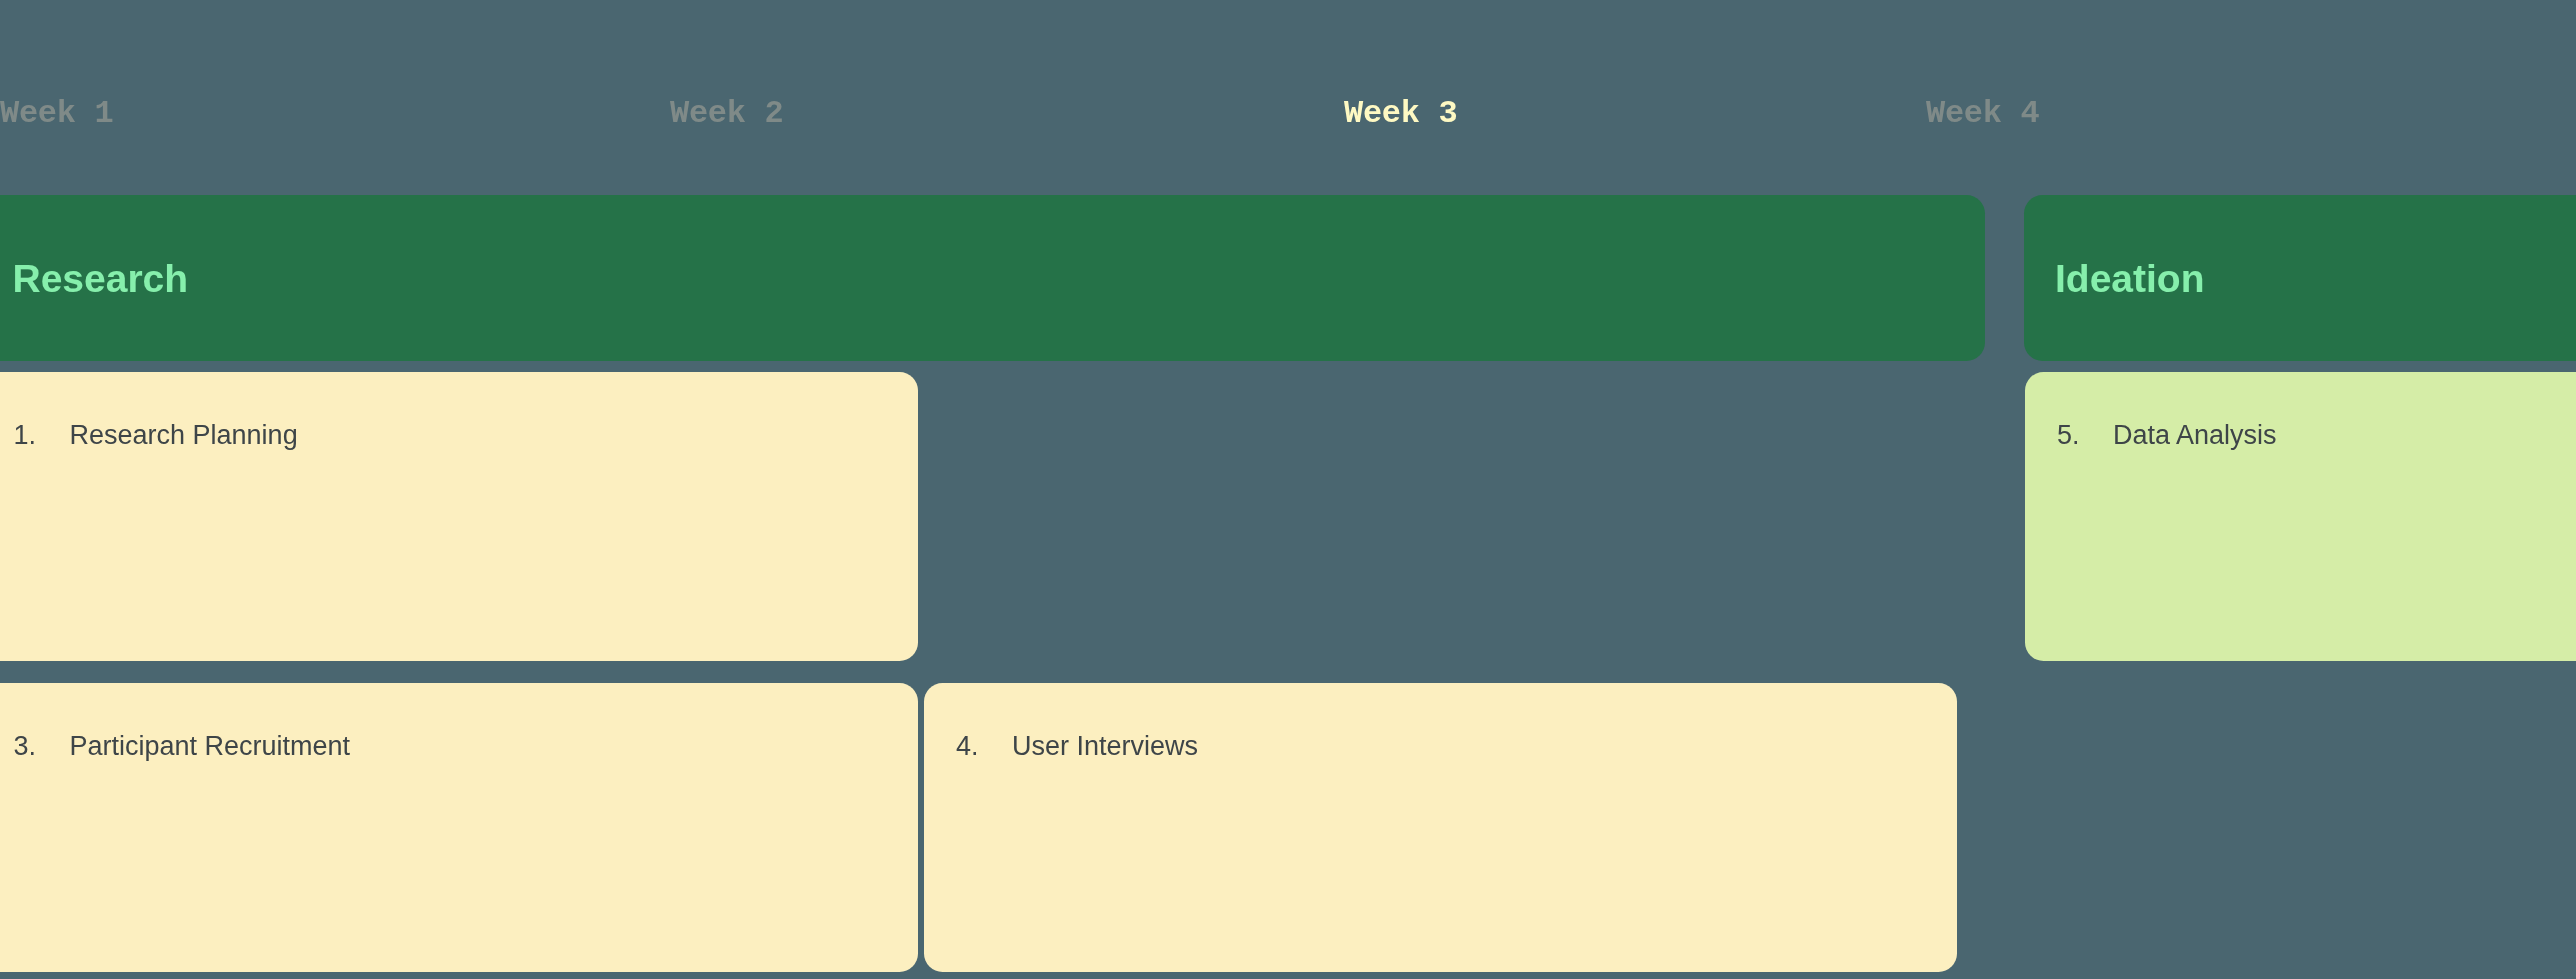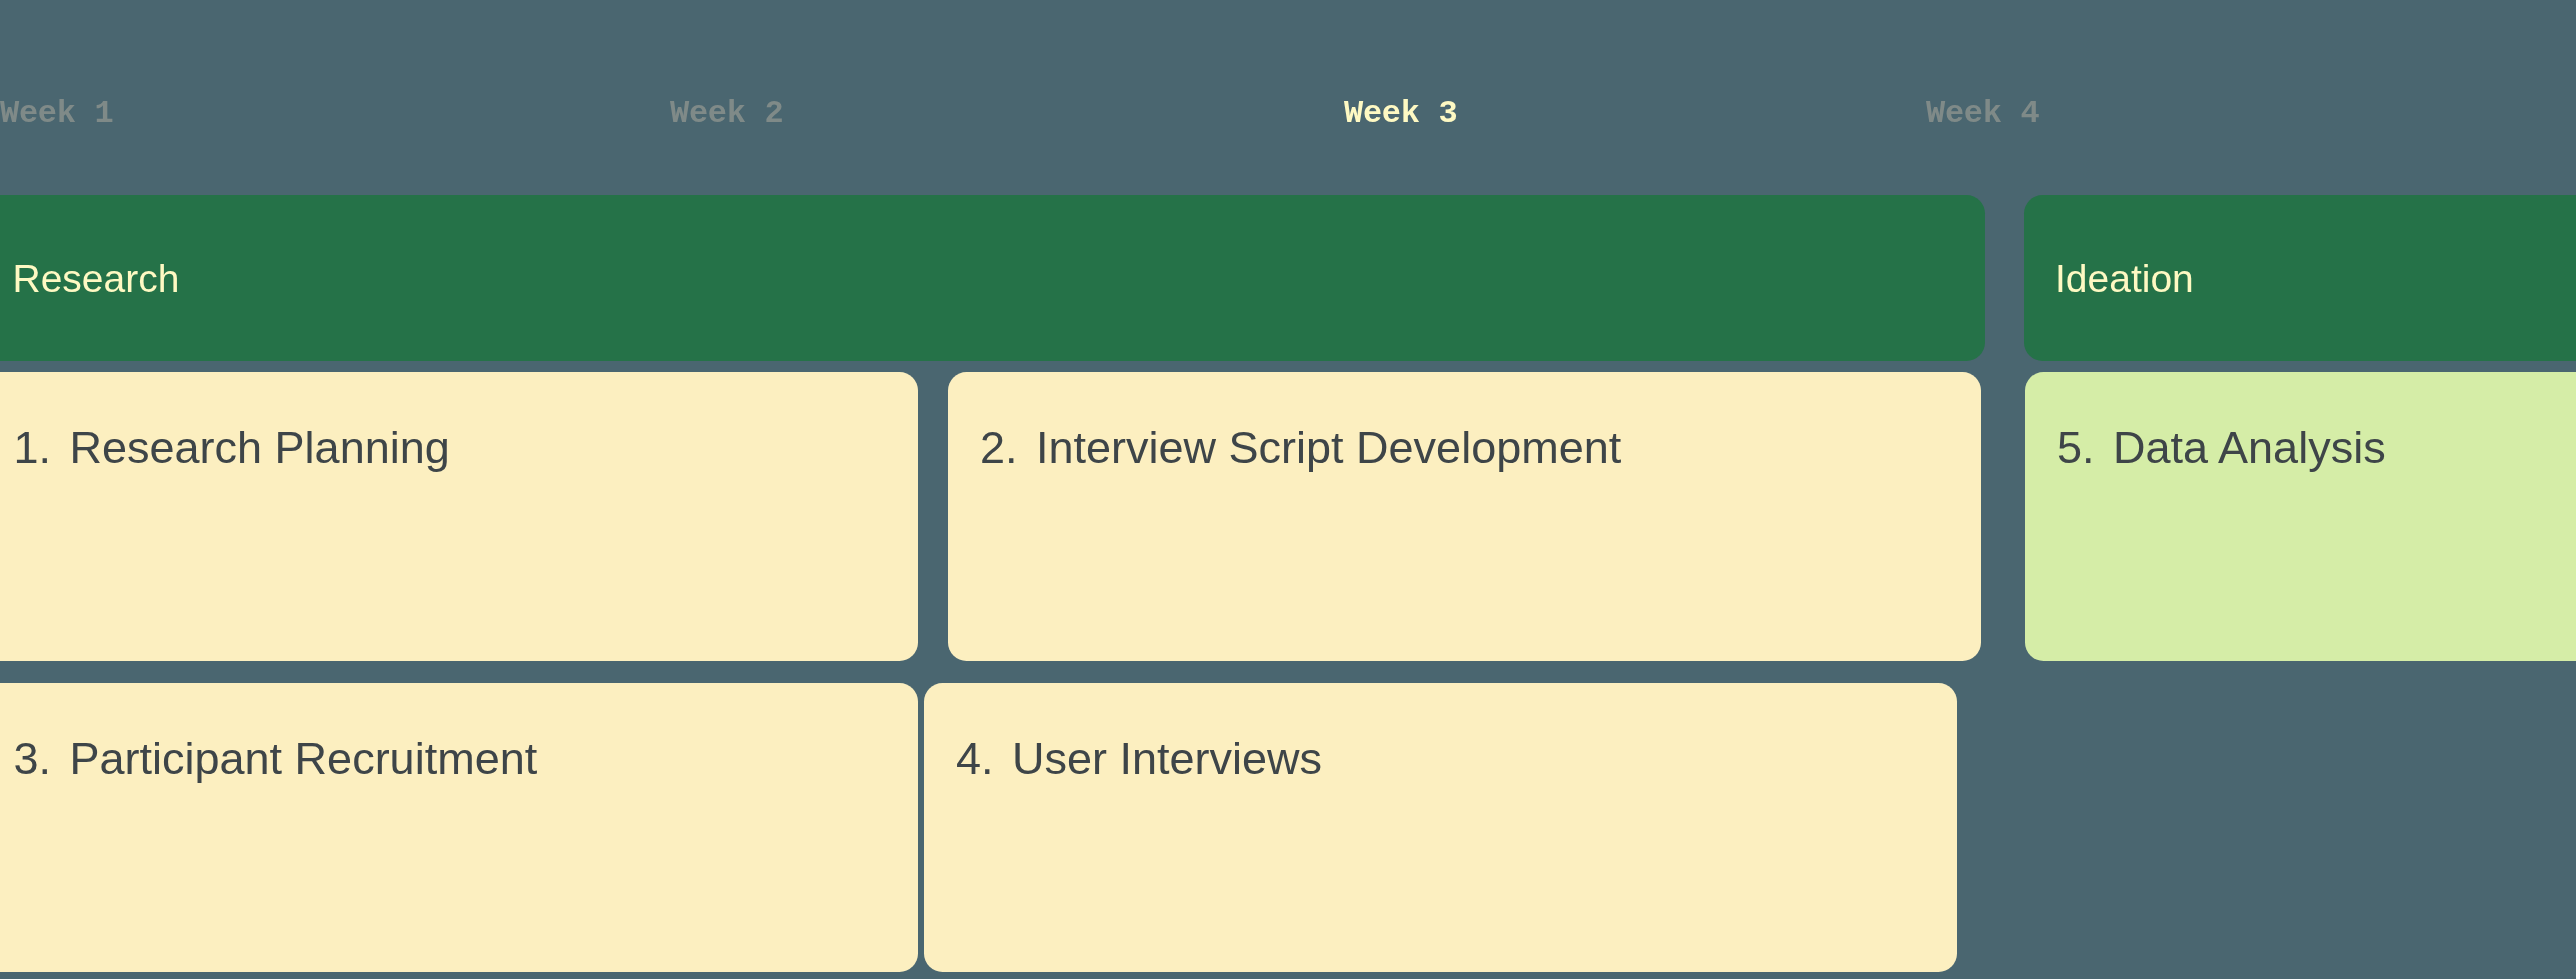--- a/index.html
+++ b/index.html
@@ -56,22 +56,22 @@
     background: #257248;
     border-radius: 18.5px;
     display: flex;
     align-items: center;
     box-sizing: border-box;
     padding-left: 31px;
     overflow: hidden;
   }
   .phase-label {
     font-size: 39px;
-    font-weight: 400;
-    color: #fef9c3;
+    font-weight: 700;
+    color: #86efac;
     line-height: 1;
     white-space: nowrap;
   }
 
   
   .task-row {
     position: absolute;
     left: 0;
     width: 3545px;
   }
@@ -85,21 +85,21 @@
     border-radius: 18.5px;
     box-sizing: border-box;
     padding: 46px 36px 0 32px;
     overflow: hidden;
   }
   .task-card.cream { background: #fcefc0; }
   .task-card.lightgreen { background: #d5eda7; }
 
   .task-text {
     display: block;
-    font-size: 45px;
+    font-size: 27px;
     line-height: 1.32;
     color: #3e4548;
     padding-left: 56px;
     text-indent: -56px;
     word-break: normal;
   }
   .task-num {
     display: inline-block;
     width: 56px;
     text-indent: 0;
@@ -123,23 +123,20 @@
       </div>
       <div class="phase-bar" style="left: 2024px; width: 621px; background: rgb(37, 114, 72);">
         <span class="phase-label">Ideation</span>
       </div>
     </div>
 
   <div class="task-row row-1">
       <div class="task-card cream" style="left: -18.5px; width: 936px;">
         <span class="task-text"><span class="task-num">1.</span><span>Research Planning</span></span>
       </div>
-      <div class="task-card cream" style="left: 948px; width: 1033px;">
-        <span class="task-text"><span class="task-num">2.</span><span>Interview Script Development</span></span>
-      </div>
       <div class="task-card lightgreen" style="left: 2025px; width: 616px;">
         <span class="task-text"><span class="task-num">5.</span><span>Data Analysis</span></span>
       </div>
     </div>
 
   <div class="task-row row-2">
       <div class="task-card cream" style="left: -18.5px; width: 936px;">
         <span class="task-text"><span class="task-num">3.</span><span>Participant Recruitment</span></span>
       </div>
       <div class="task-card cream" style="left: 924px; width: 1033px;">

